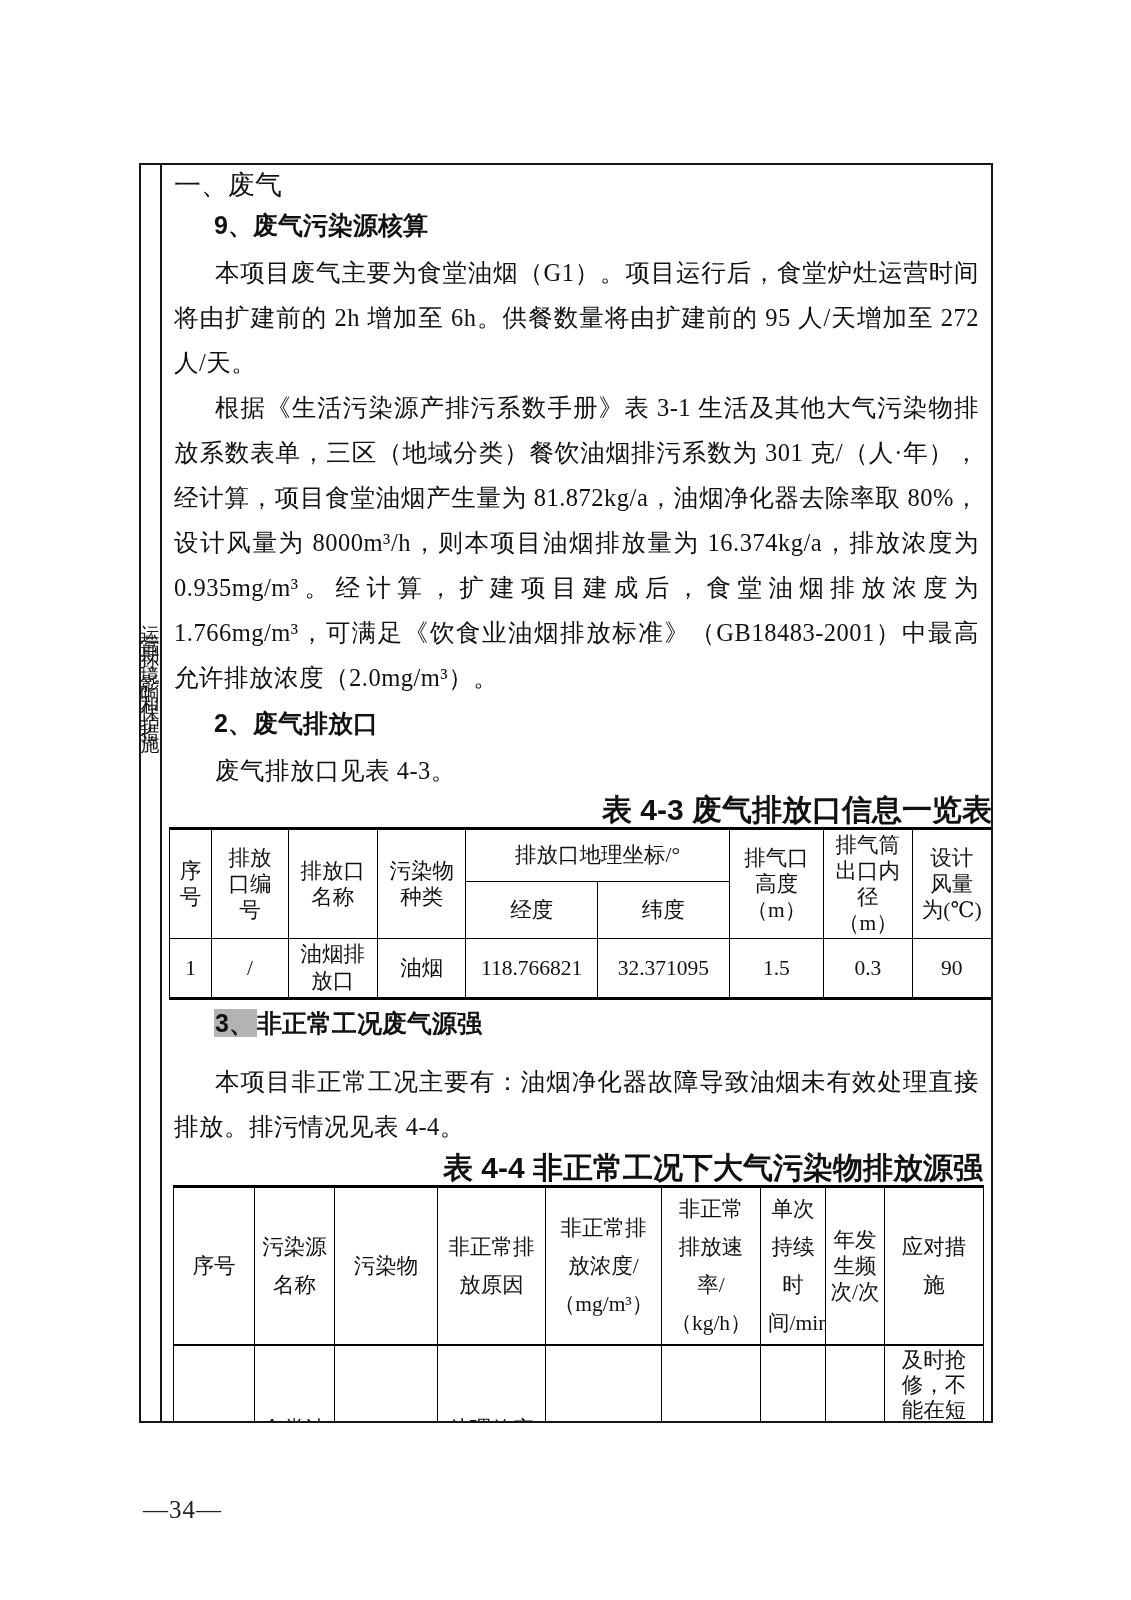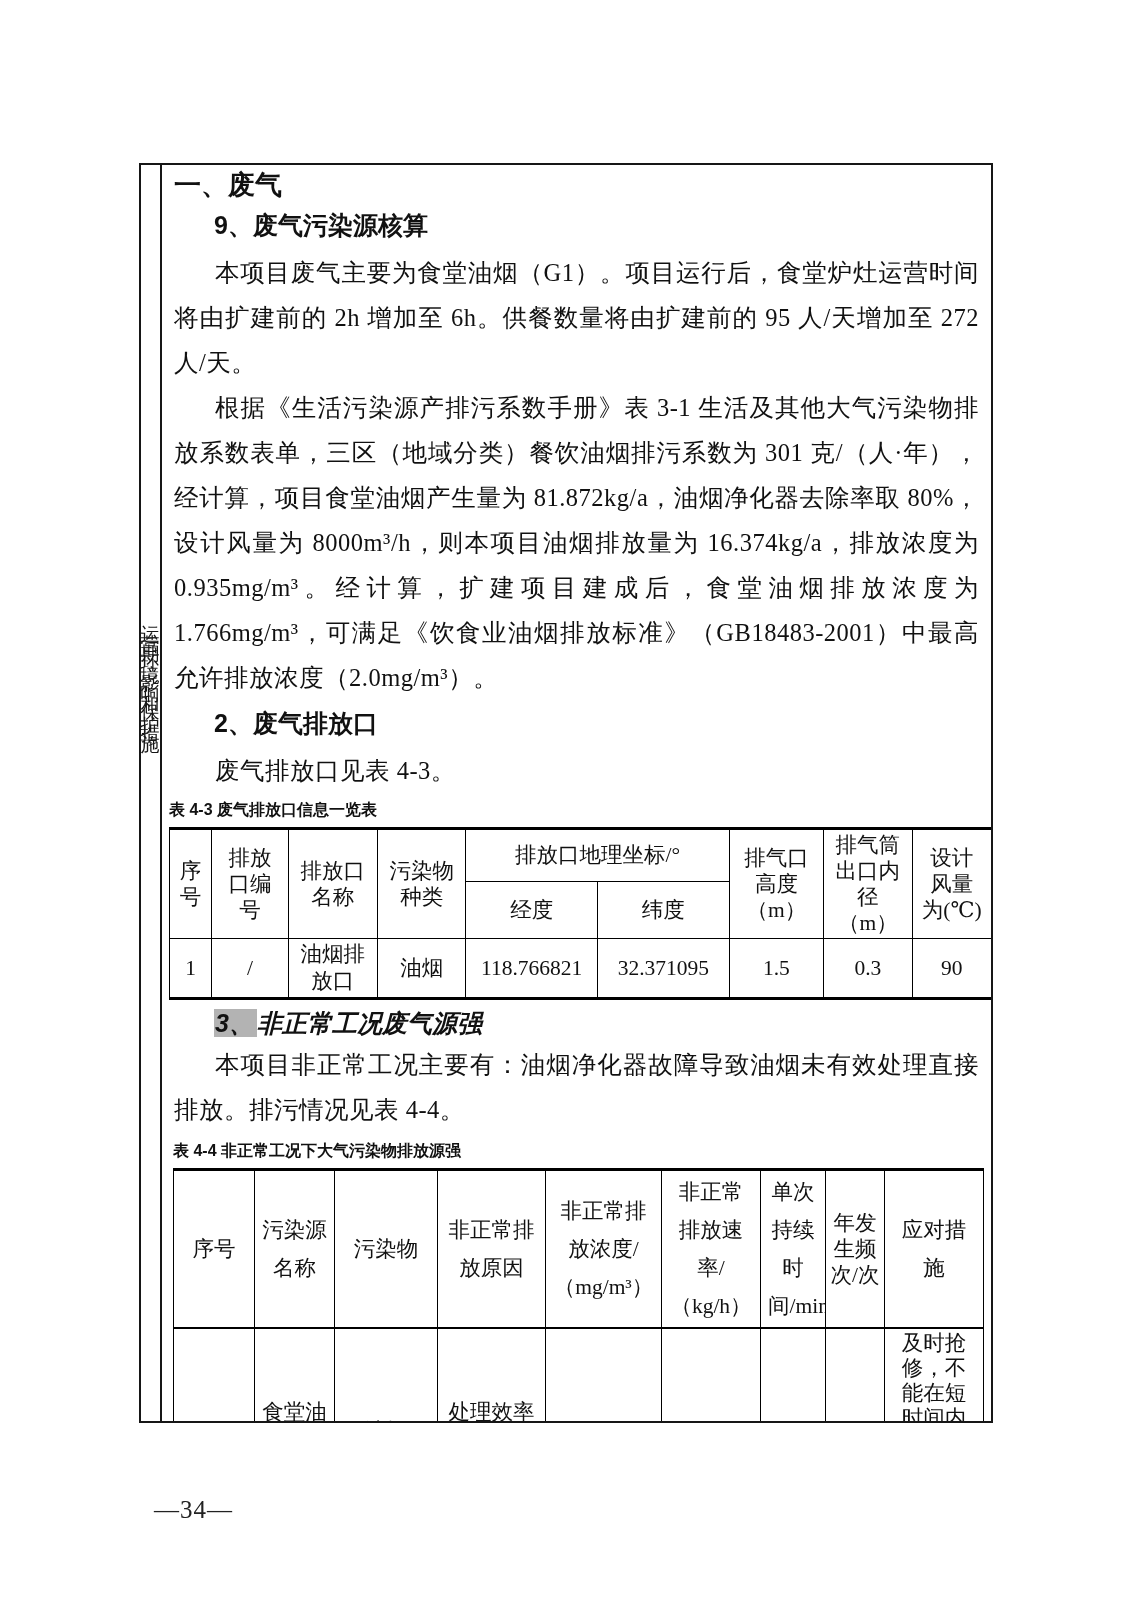--- a/index.html
+++ b/index.html
@@ -42,46 +42,46 @@
   }
   .content {
     position: absolute;
     left: 23px; top: 0; right: 0; bottom: 0;
     padding: 0 12px 0 10px;
     overflow: hidden;
   }
   .h1 {
     margin: 3px 0 5px 0;
     font-family: "Liberation Sans", "DejaVu Sans", sans-serif;
-    font-weight: bold;
+    font-weight: normal;
     font-size: 27px;
     line-height: 34px;
   }
   .h2 {
     margin: 6px 0 8px 40px;
     font-family: "Liberation Sans", "DejaVu Sans", sans-serif;
     font-weight: bold;
     font-size: 25px;
     line-height: 34px;
   }
-  .h2.tight { margin-top: 6px; margin-bottom: 2px; font-style: italic; }
+  .h2.tight { margin-top: 6px; margin-bottom: 19px; }
   .hl { background: #b3b3b3; padding: 0 3px 0 1px; }
   .body-p {
     font-size: 24.5px;
     line-height: 45px;
     text-align: justify;
     text-indent: 41px;
     letter-spacing: 0.5px;
   }
   .tbl-caption {
     font-family: "Liberation Sans", "DejaVu Sans", sans-serif;
     font-weight: bold;
-    font-size: 16px;
+    font-size: 30px;
     line-height: 34px;
-    text-align: left;
+    text-align: right;
   }
   .tbl-caption.c43 { width: 823px; margin: 0 0 0 -5px; }
   .tbl-caption.c44 { width: 810px; margin: 2px 0 0 -1px; }
   table {
     border-collapse: collapse;
     table-layout: fixed;
     border-top: 3px solid #000;
     border-bottom: 3px solid #000;
   }
   th, td {
@@ -101,21 +101,21 @@
   .t43 .r2 th { height: 40px; margin-top: 48px; }
   .t43 .rd td { height: 56px; }
   
   .t44 { width: 810px; margin-left: -1px; }
   .t44 .hdr th { height: 158px; line-height: 38px; border-bottom: 2px solid #000; }
   .t44 .hdr th.narrow { line-height: 26px; padding: 2px 2px; }
   .t44 .rd td { height: 179px; line-height: 38px; }
   .t44 .rd td.measures { line-height: 25px; padding: 2px 9px; }
   .footer-num {
     position: absolute;
-    left: 154px;
+    left: 143px;
     top: 1496px;
     font-size: 25px;
     letter-spacing: 1px;
     color: #222;
   }
 </style>
 </head>
 <body>
 
 <div class="page">

